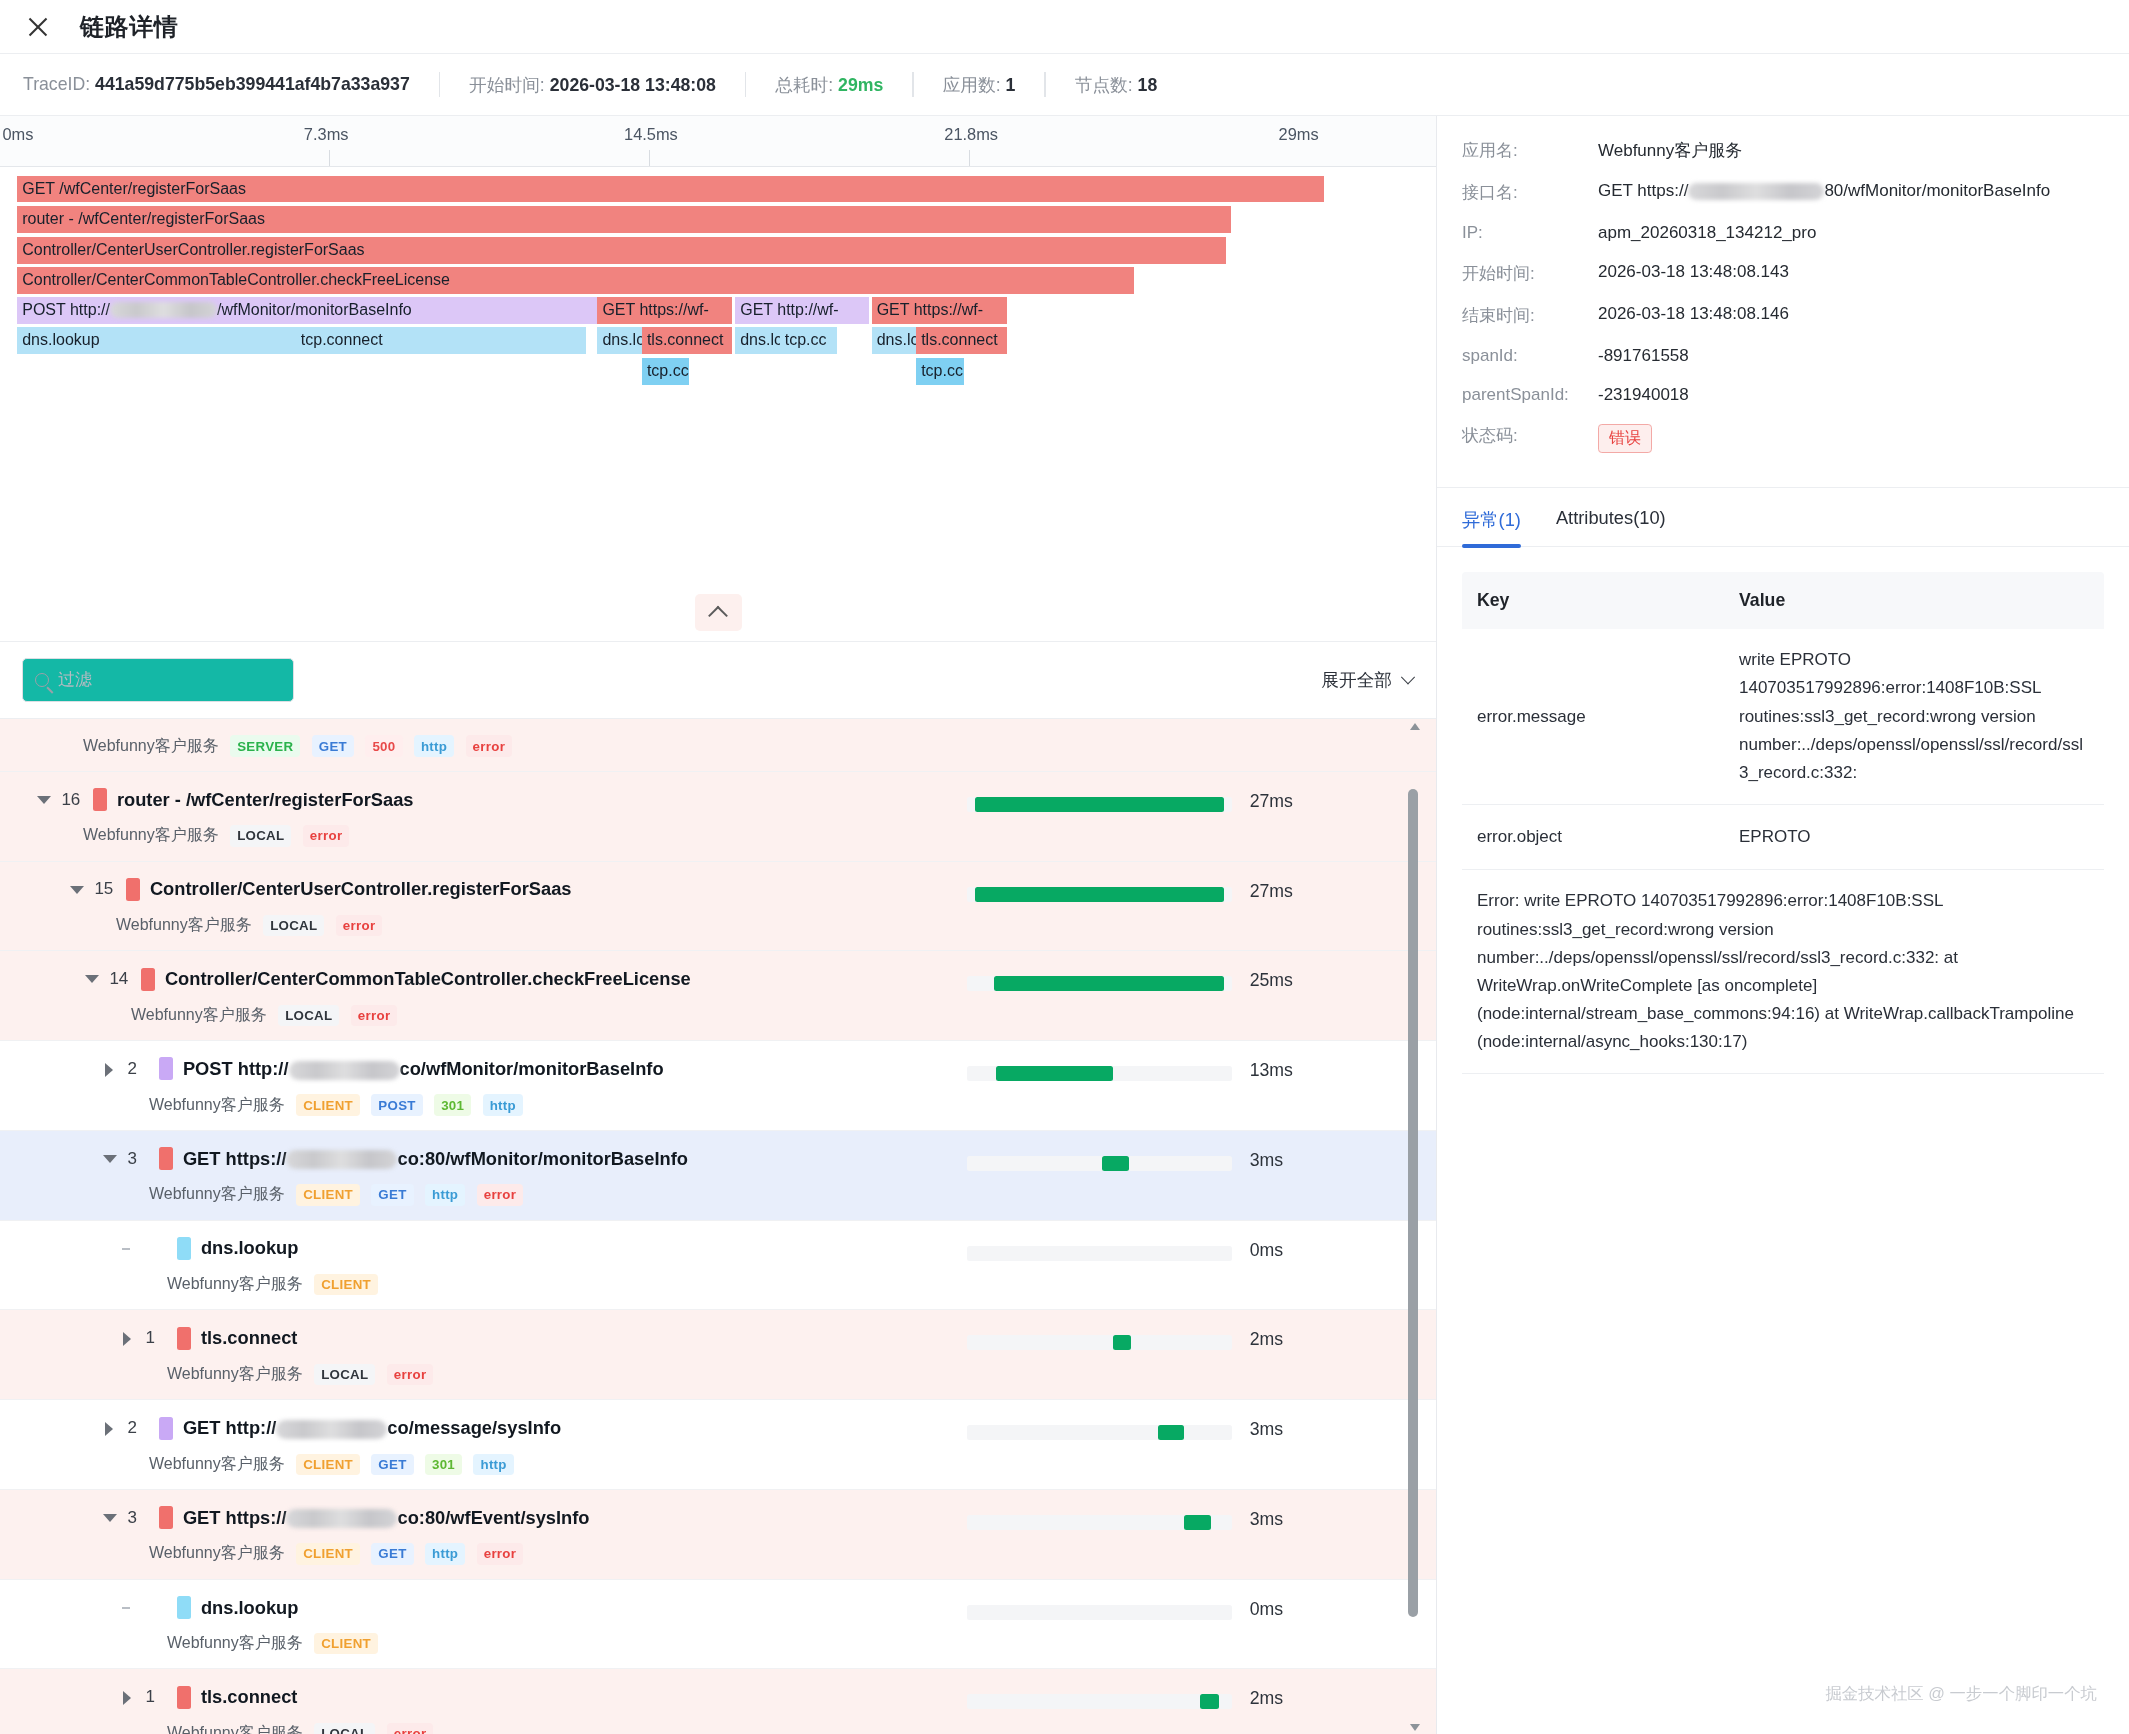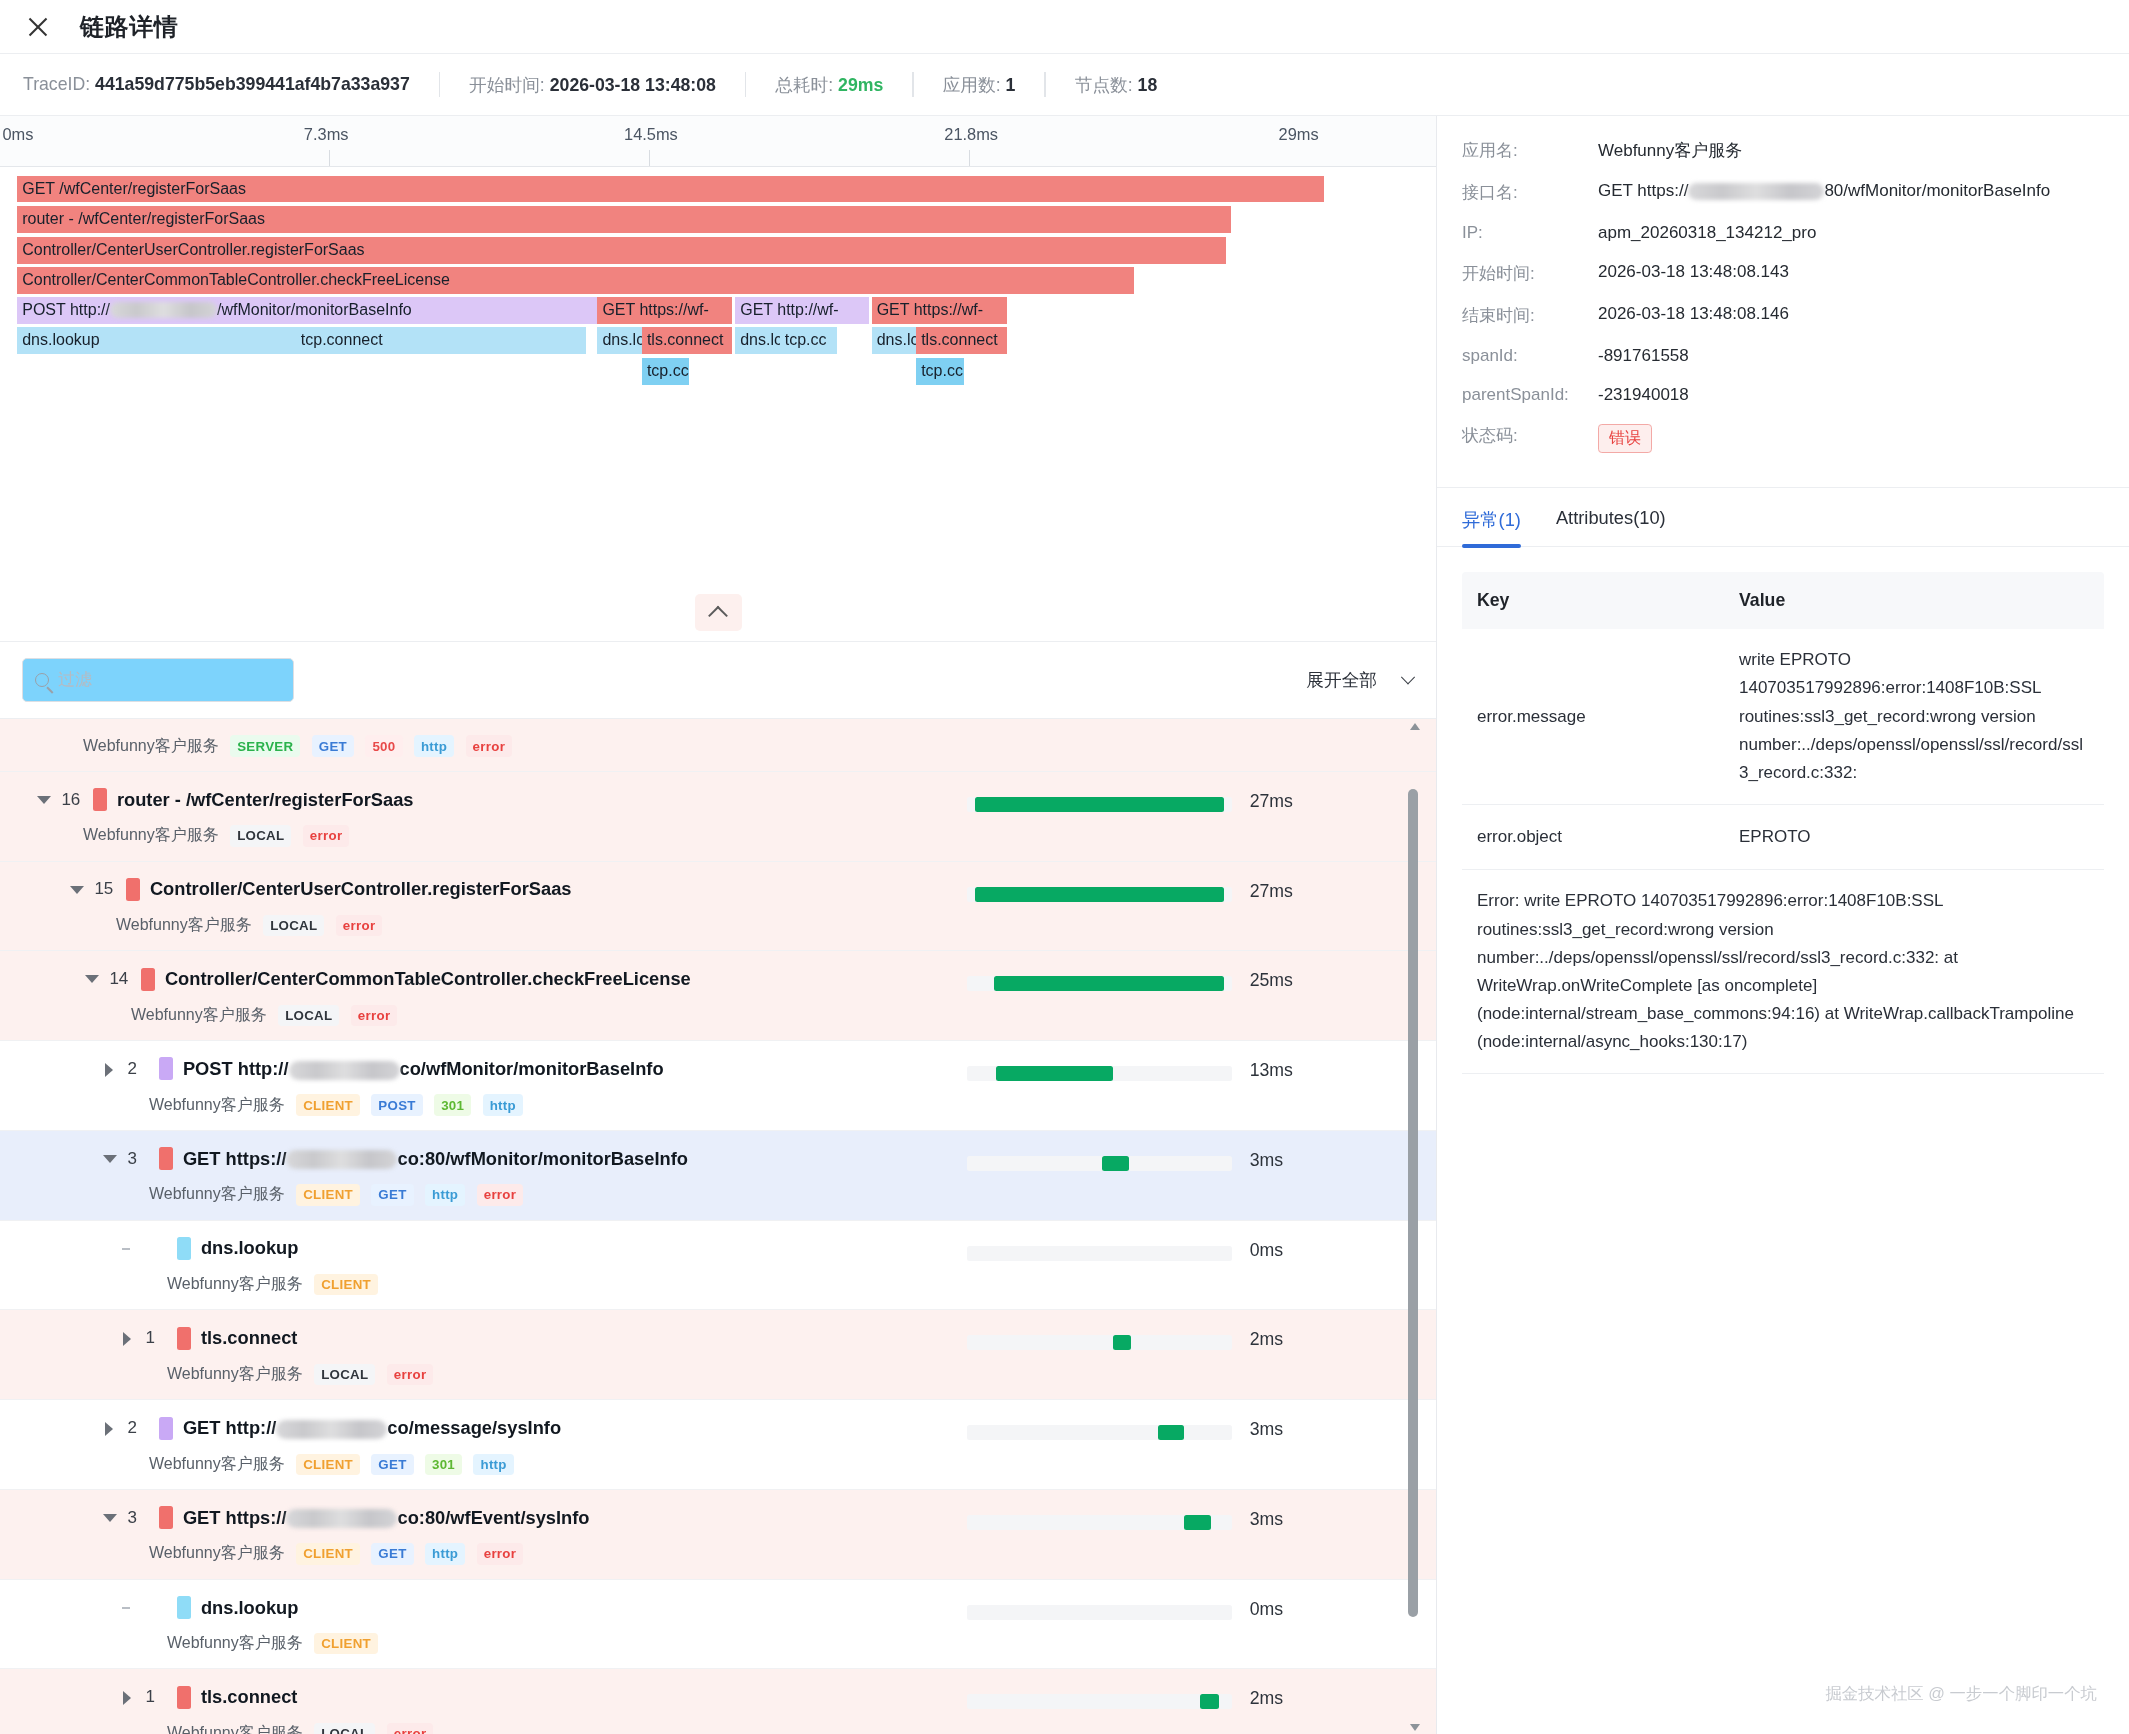--- a/index.html
+++ b/index.html
@@ -127,38 +127,38 @@
 
   
   .filter-row {
     height: 76px; display: flex; align-items: center;
     padding: 0 23px 0 21.5px;
   }
   .search-box {
     width: 272px; height: 44px;
     border: 1.3px solid #dcdfe4; border-radius: 5px;
     display: flex; align-items: center; gap: 8.8px;
-    padding: 0 12.6px; background: #7dd3fc;
+    padding: 0 12.6px; background: #14b8a6;
   }
   .search-box input {
     border: none; outline: none; font-size: 17px;
     color: #1f2329; background: transparent; width: 100%;
     font-family: inherit;
   }
   .search-box input::placeholder { color: #b6bbc2; }
   .mag {
     width: 14px; height: 14px; border: 1.9px solid #9aa0a8;
     border-radius: 50%; position: relative; flex: none;
   }
   .mag::after {
     content: ""; position: absolute; right: -5.7px; bottom: -4.4px;
     width: 7.6px; height: 1.9px; background: #9aa0a8; transform: rotate(45deg);
   }
   .expand-all {
-    margin-left: auto; display: flex; align-items: center; gap: 26px;
+    margin-left: auto; display: flex; align-items: center; gap: 11px;
     font-size: 17.7px; color: #2a2f38; cursor: pointer;
   }
   .chev-down {
     width: 10px; height: 10px;
     border-right: 1.9px solid #3b3f46; border-bottom: 1.9px solid #3b3f46;
     transform: rotate(45deg) translate(-1.9px,-1.9px);
   }
 
   
   .tree-scroll {

